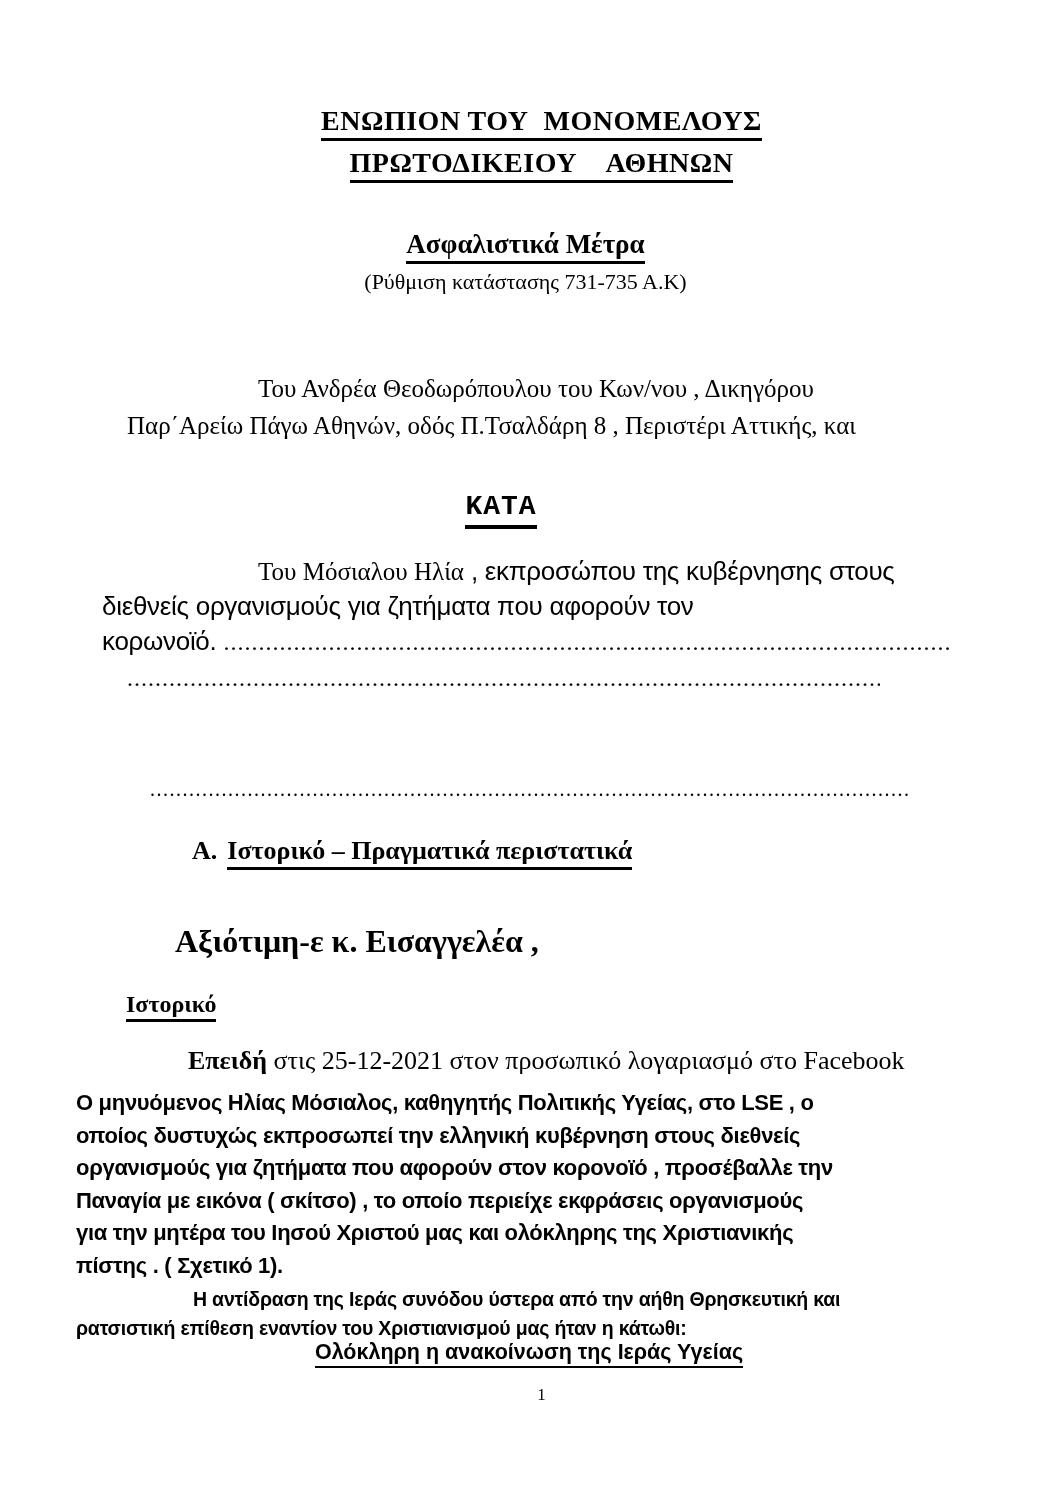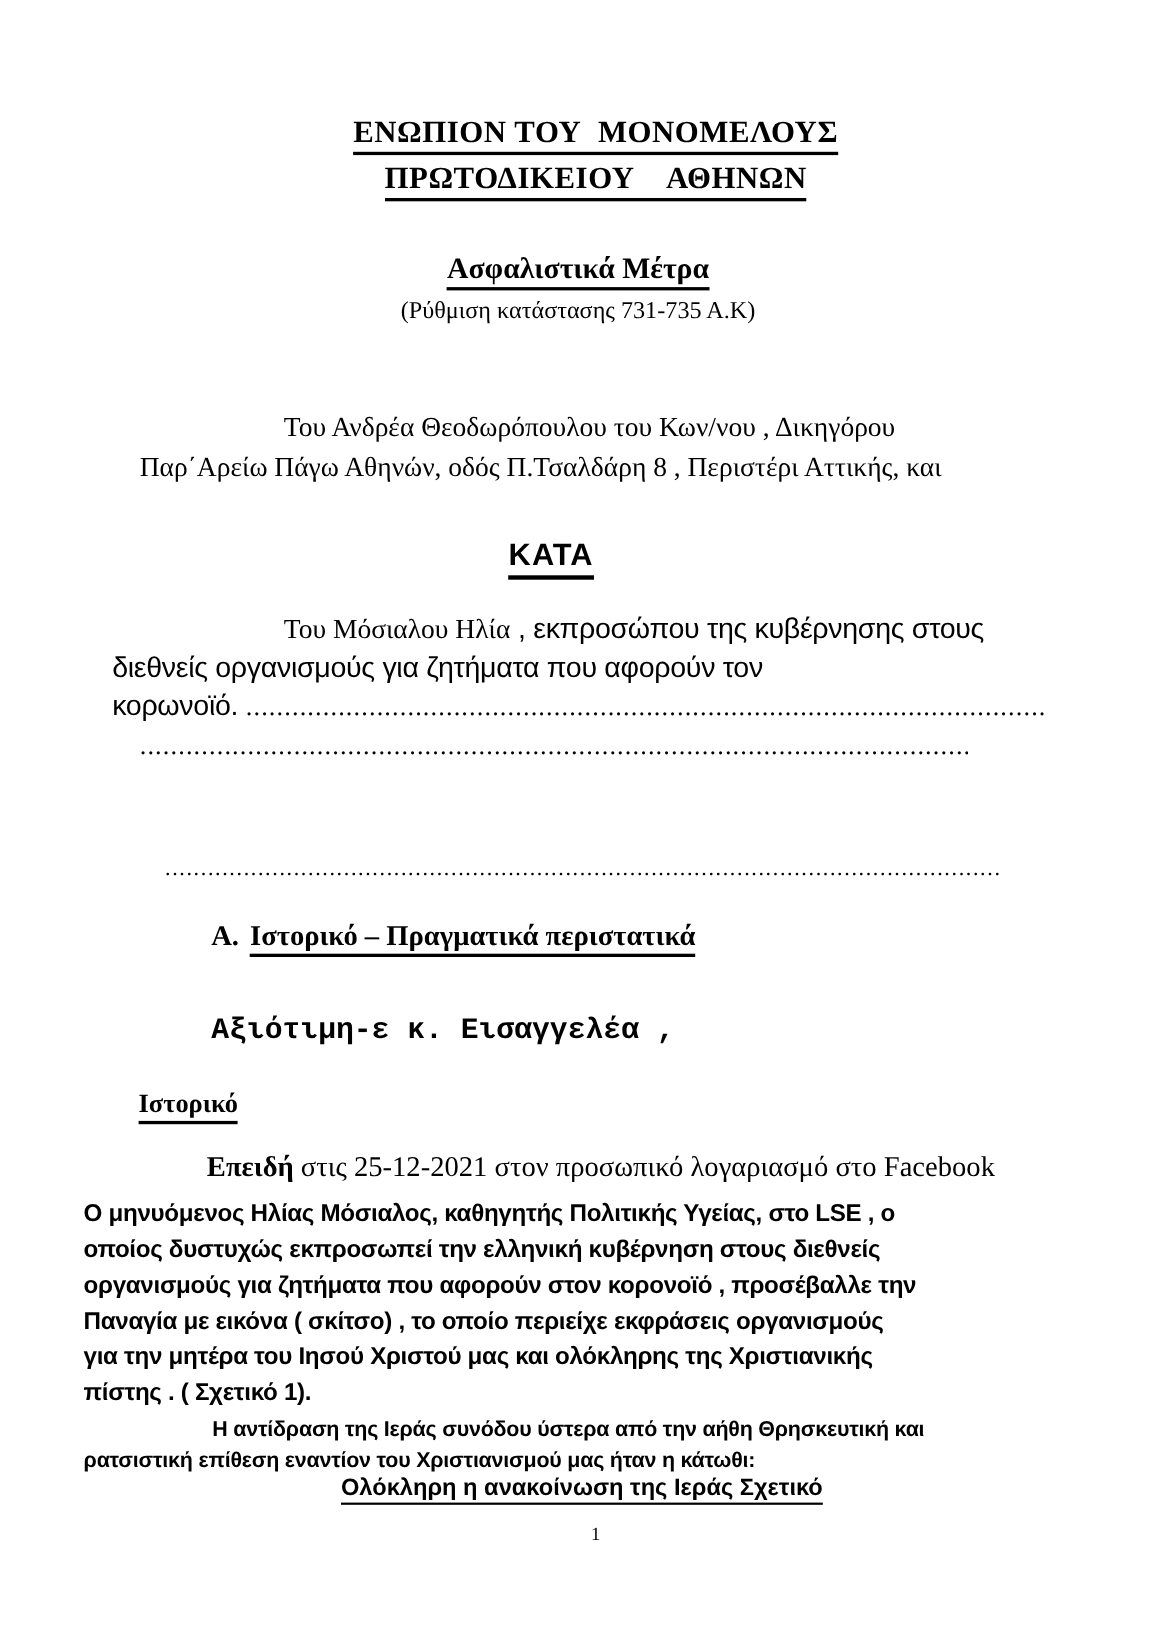--- a/index.html
+++ b/index.html
@@ -7,42 +7,42 @@
   body { width:1058px; height:1497px; font-family:"Liberation Serif","DejaVu Serif",serif; color:#000; }
   .page { position:relative; width:1058px; height:1497px; background:#ffffff; overflow:hidden; }
   .abs { position:absolute; }
   .center { left:0; width:100%; text-align:center; }
   .serif { font-family:"Liberation Serif","DejaVu Serif",serif;padding-left:25px; }
   .sans { font-family:"Liberation Sans","DejaVu Sans",sans-serif; }
   .b { font-weight:bold; }
   .i { }
   .u2 { border-bottom:2px solid #000; padding-bottom:2px; }
   .u3 { border-bottom:3px solid #000; padding-bottom:2px; }
-  .u4 { border-bottom:4px solid #000; padding-bottom:3px; }
+  .u4 { border-bottom:4px solid #000; padding-bottom:3px;font-family:Liberation Mono, monospace; }
   .clip { white-space:nowrap; overflow:hidden; }
   .dots { letter-spacing:1px; }
 
   .court-line   { top:0; font-size:28px; letter-spacing:0.5px; }
   #court1 { top:105px; }
   #court2 { top:147px; }
   #mtitle { top:229px; font-size:27px; padding-right:32px; }
   #msub   { top:269px; font-size:22px; padding-right:32px; }
   #appl1  { left:233px; top:375px; font-size:25px; }
   #appl2  { left:102px; top:412px; font-size:25px; }
   #kata   { top:489px; font-size:28px; padding-right:56px; letter-spacing:1px; }
   #resp1  { left:233px; top:556px; font-size:25px; }
   #resp1 .sans-part { font-size:26px; letter-spacing:-0.3px; }
   #resp2  { left:102px; top:591px; font-size:26px; letter-spacing:-0.3px; }
   #resp3  { left:102px; top:626px; width:850px; font-size:26px; letter-spacing:-0.3px; }
   #resp3 .dots { font-size:24px; font-family:"Liberation Serif","DejaVu Serif",serif; }
   #resp4  { left:102px; top:665px; width:778px; font-size:24px; }
   #dotsep { left:125px; top:778px; width:784px; font-size:20px; letter-spacing:1.5px; }
   #secA   { left:167px; top:836px; font-size:26px; }
   #secA .sec-title { margin-left:10px; }
-  #salut  { left:167px; top:923px; font-size:27px;font-family:Liberation Mono, monospace; }
+  #salut  { left:150px; top:923px; font-size:32px; }
   #histh  { left:101px; top:991px; font-size:24px; }
   #intro  { left:163px; top:1046px; font-size:26px; }
   #accus  { left:76px; top:1087px; width:902px; font-size:22px; line-height:32.5px; letter-spacing:-0.3px; }
   #synod1 { left:153px; top:1288px; font-size:19.5px; letter-spacing:-0.2px;margin-left:40px; }
   #synod2 { left:76px; top:1317px; font-size:19.5px; letter-spacing:-0.2px; }
   #announce { top:1340px; font-size:21.5px; }
   #pagenum  { top:1385px; font-size:17px; }
 </style>
 </head>
 <body>
@@ -99,18 +99,18 @@
     <div>οποίος δυστυχώς εκπροσωπεί την ελληνική κυβέρνηση στους διεθνείς</div>
     <div>οργανισμούς για ζητήματα που αφορούν στον κορονοϊό , προσέβαλλε την</div>
     <div>Παναγία με εικόνα ( σκίτσο) , το οποίο περιείχε εκφράσεις οργανισμούς</div>
     <div>για την μητέρα του Ιησού Χριστού μας και ολόκληρης της Χριστιανικής</div>
     <div>πίστης . ( Σχετικό 1).</div>
   </div>
 
   <div id="synod1" class="abs sans b">Η αντίδραση της Ιεράς συνόδου ύστερα από την αήθη Θρησκευτική και</div>
   <div id="synod2" class="abs sans b">ρατσιστική επίθεση εναντίον του Χριστιανισμού μας ήταν η κάτωθι:</div>
   <div id="announce" class="abs center sans b">
-    <span class="u2">Ολόκληρη η ανακοίνωση της Ιεράς Σχετικό</span>
+    <span class="u2">Ολόκληρη η ανακοίνωση της Ιεράς Υγείας</span>
   </div>
 
   <div id="pagenum" class="abs center serif">1</div>
 
 </div>
 
 </body></html>

